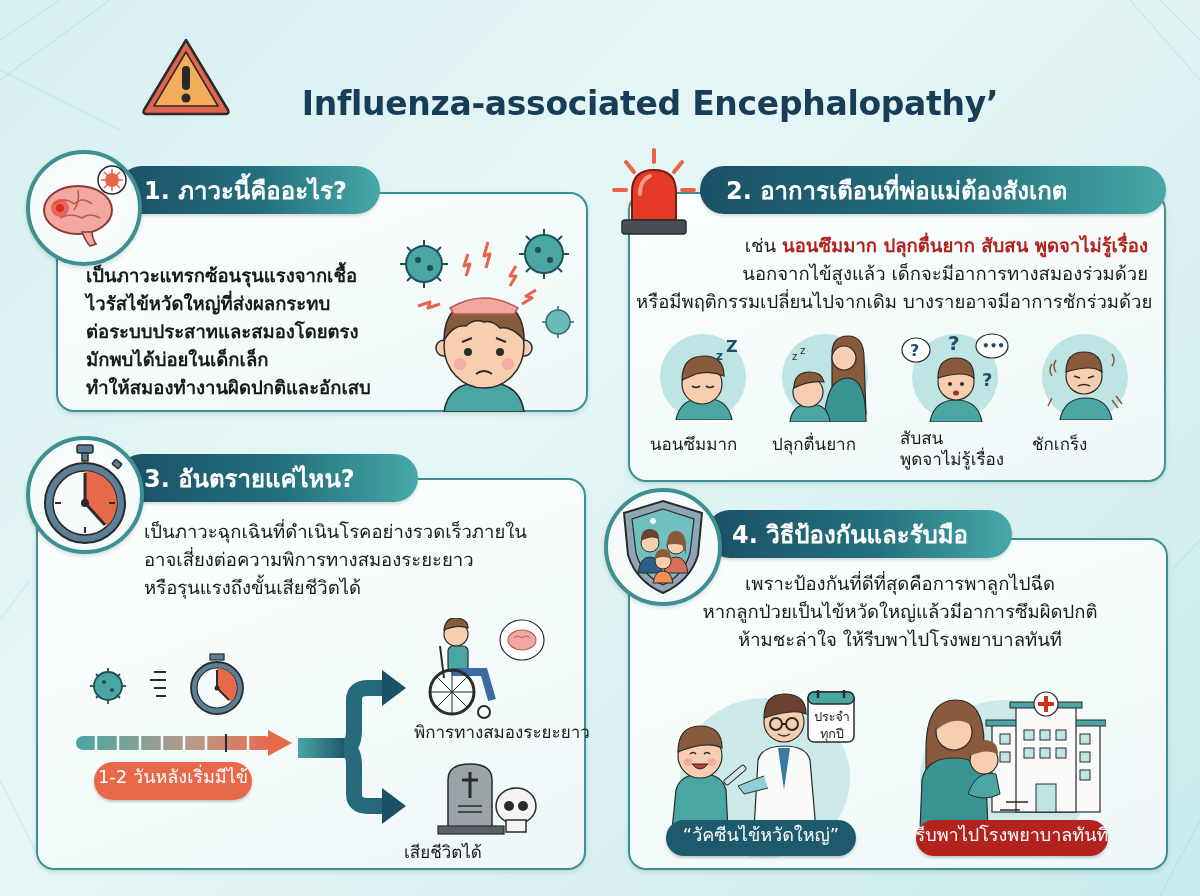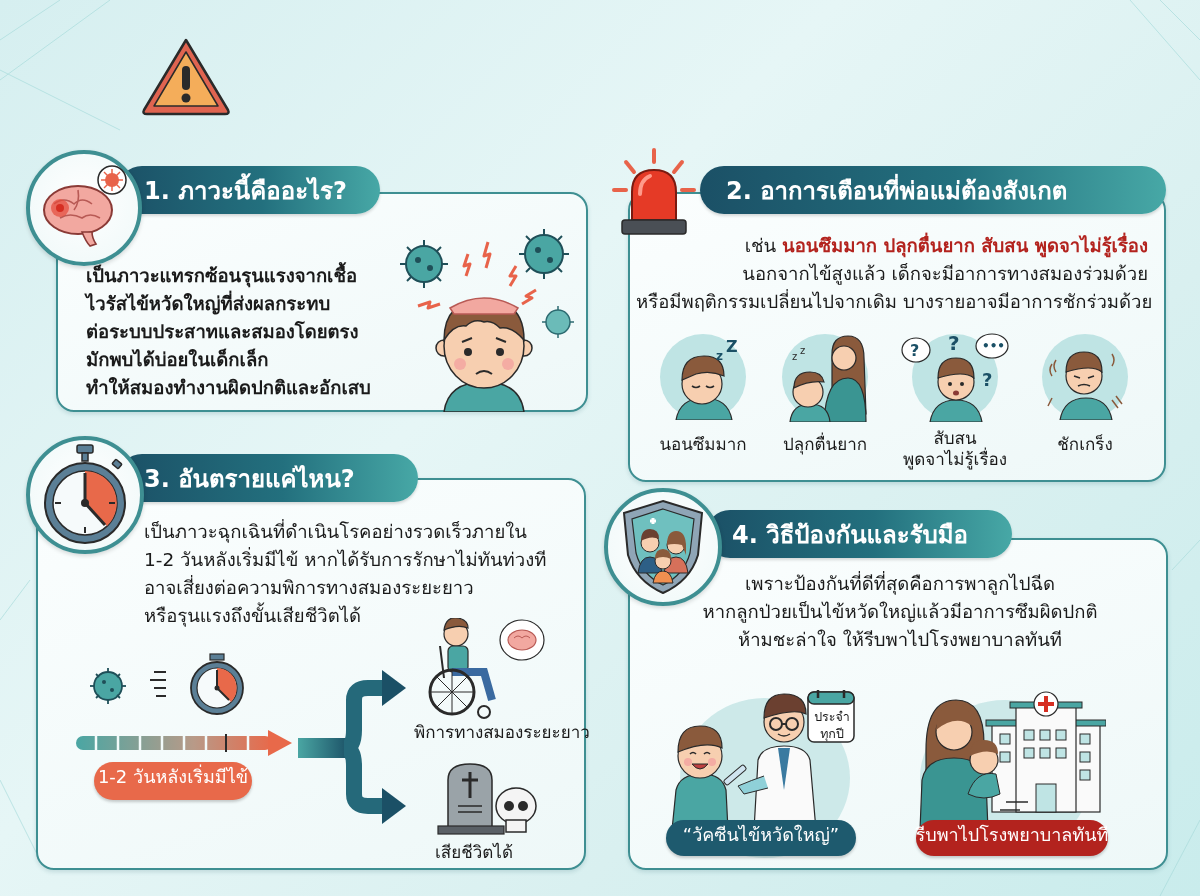--- a/index.html
+++ b/index.html
@@ -45,21 +45,21 @@
   .badge {
     position: absolute; border-radius: 50%;
     background: radial-gradient(circle at 50% 45%, #ffffff 0%, #eef8f8 100%);
     border: 4px solid #3e8f92;
     box-shadow: 0 2px 4px rgba(0,0,0,0.15);
     display: flex; align-items: center; justify-content: center;
   }
   .body-text { position: absolute; font-size: 18.5px; line-height: 28px; color: #1a1a1a; white-space: nowrap; }
   .body-text.center { text-align: center; }
   .hl { color: #b3231e; font-weight: bold; }
-  .label { position: absolute; font-size: 17px; color: #1a1a1a; text-align: center; white-space: nowrap; line-height: 21px; }
+  .label { position: absolute; font-size: 17px; color: #1a1a1a; white-space: nowrap; line-height: 21px; }
 
   .circle-bg { position: absolute; border-radius: 50%; background: #bfe4e4; }
   .tag-pill {
     position: absolute; height: 38px; border-radius: 20px; color: #fff;
     font-size: 18px; display: flex; align-items: flex-start; justify-content: center; white-space: nowrap;
     box-shadow: 0 2px 3px rgba(0,0,0,0.2);
   }
   svg { display: block; }
 </style>
 </head>
@@ -79,20 +79,21 @@
   </g>
 </svg>
 
 <div class="title-wrap">
   <svg class="warn-icon" viewBox="0 0 92 80">
     <path d="M46 4 L88 74 Q90 78 85 78 L7 78 Q2 78 4 74 Z" fill="#e06450" stroke="#2a2a2a" stroke-width="2.5" stroke-linejoin="round"></path>
     <path d="M46 16 L78 70 L14 70 Z" fill="#f4ad5a" stroke="#2a2a2a" stroke-width="1.5" stroke-linejoin="round"></path>
     <rect x="42" y="30" width="8" height="24" rx="4" fill="#2a2a2a"></rect>
     <circle cx="46" cy="62" r="4.5" fill="#2a2a2a"></circle>
   </svg>
+  <div class="title-line2">Influenza-associated Encephalopathy’</div>
 </div>
 
 <div>
   <div class="card" style="left:56px; top:192px; width:532px; height:220px;"></div>
   <div class="pill" style="left:118px; top:166px; width:262px;">
     <span>1. ภาวะนี้คืออะไร?</span>
   </div>
   <div class="badge" style="left:26px; top:150px; width:116px; height:116px;">
     <svg width="100" height="100" viewBox="0 0 100 100">
       <ellipse cx="44" cy="52" rx="34" ry="24" fill="#f2a8a0" stroke="#8a3a36" stroke-width="2"></ellipse>
@@ -289,21 +290,20 @@
           <line x1="18" y1="60" x2="24" y2="60"></line>
           <line x1="72" y1="60" x2="78" y2="60"></line>
         </g>
       <line x1="48" y1="60" x2="48" y2="30" stroke="#2a2a2a" stroke-width="3"></line>
       <line x1="48" y1="60" x2="68" y2="82" stroke="#2a2a2a" stroke-width="3"></line>
       <circle cx="48" cy="60" r="4" fill="#2a2a2a"></circle>
     </svg>
   </div>
   <div class="body-text" style="left:144px; top:518px;">
     <div>เป็นภาวะฉุกเฉินที่ดำเนินโรคอย่างรวดเร็วภายใน</div>
-    <div>1-2 วันหลังเริ่มมีไข้ หากได้รับการรักษาไม่ทันท่วงที</div>
     <div>อาจเสี่ยงต่อความพิการทางสมองระยะยาว</div>
     <div>หรือรุนแรงถึงขั้นเสียชีวิตได้</div>
   </div>
 
   <svg style="position:absolute; left:70px; top:650px;" width="230" height="110" viewBox="0 0 230 110">
     <defs>
       <linearGradient id="tlg" x1="0" x2="1" y1="0" y2="0">
         <stop offset="0" stop-color="#4aa6a3"></stop>
         <stop offset="0.6" stop-color="#b89a88"></stop>
         <stop offset="1" stop-color="#e8694a"></stop>

